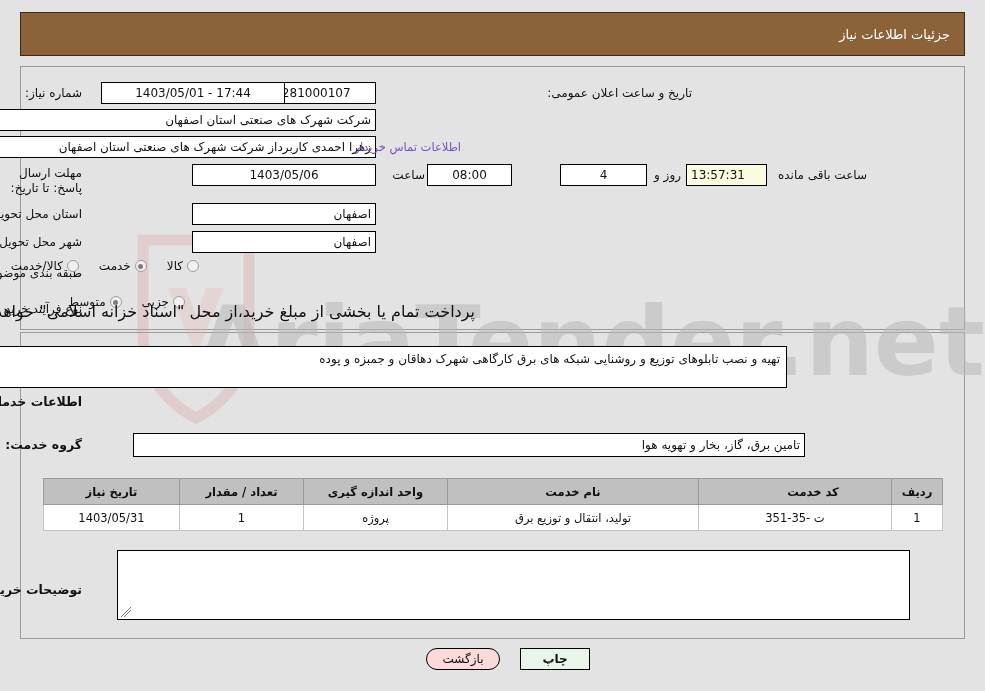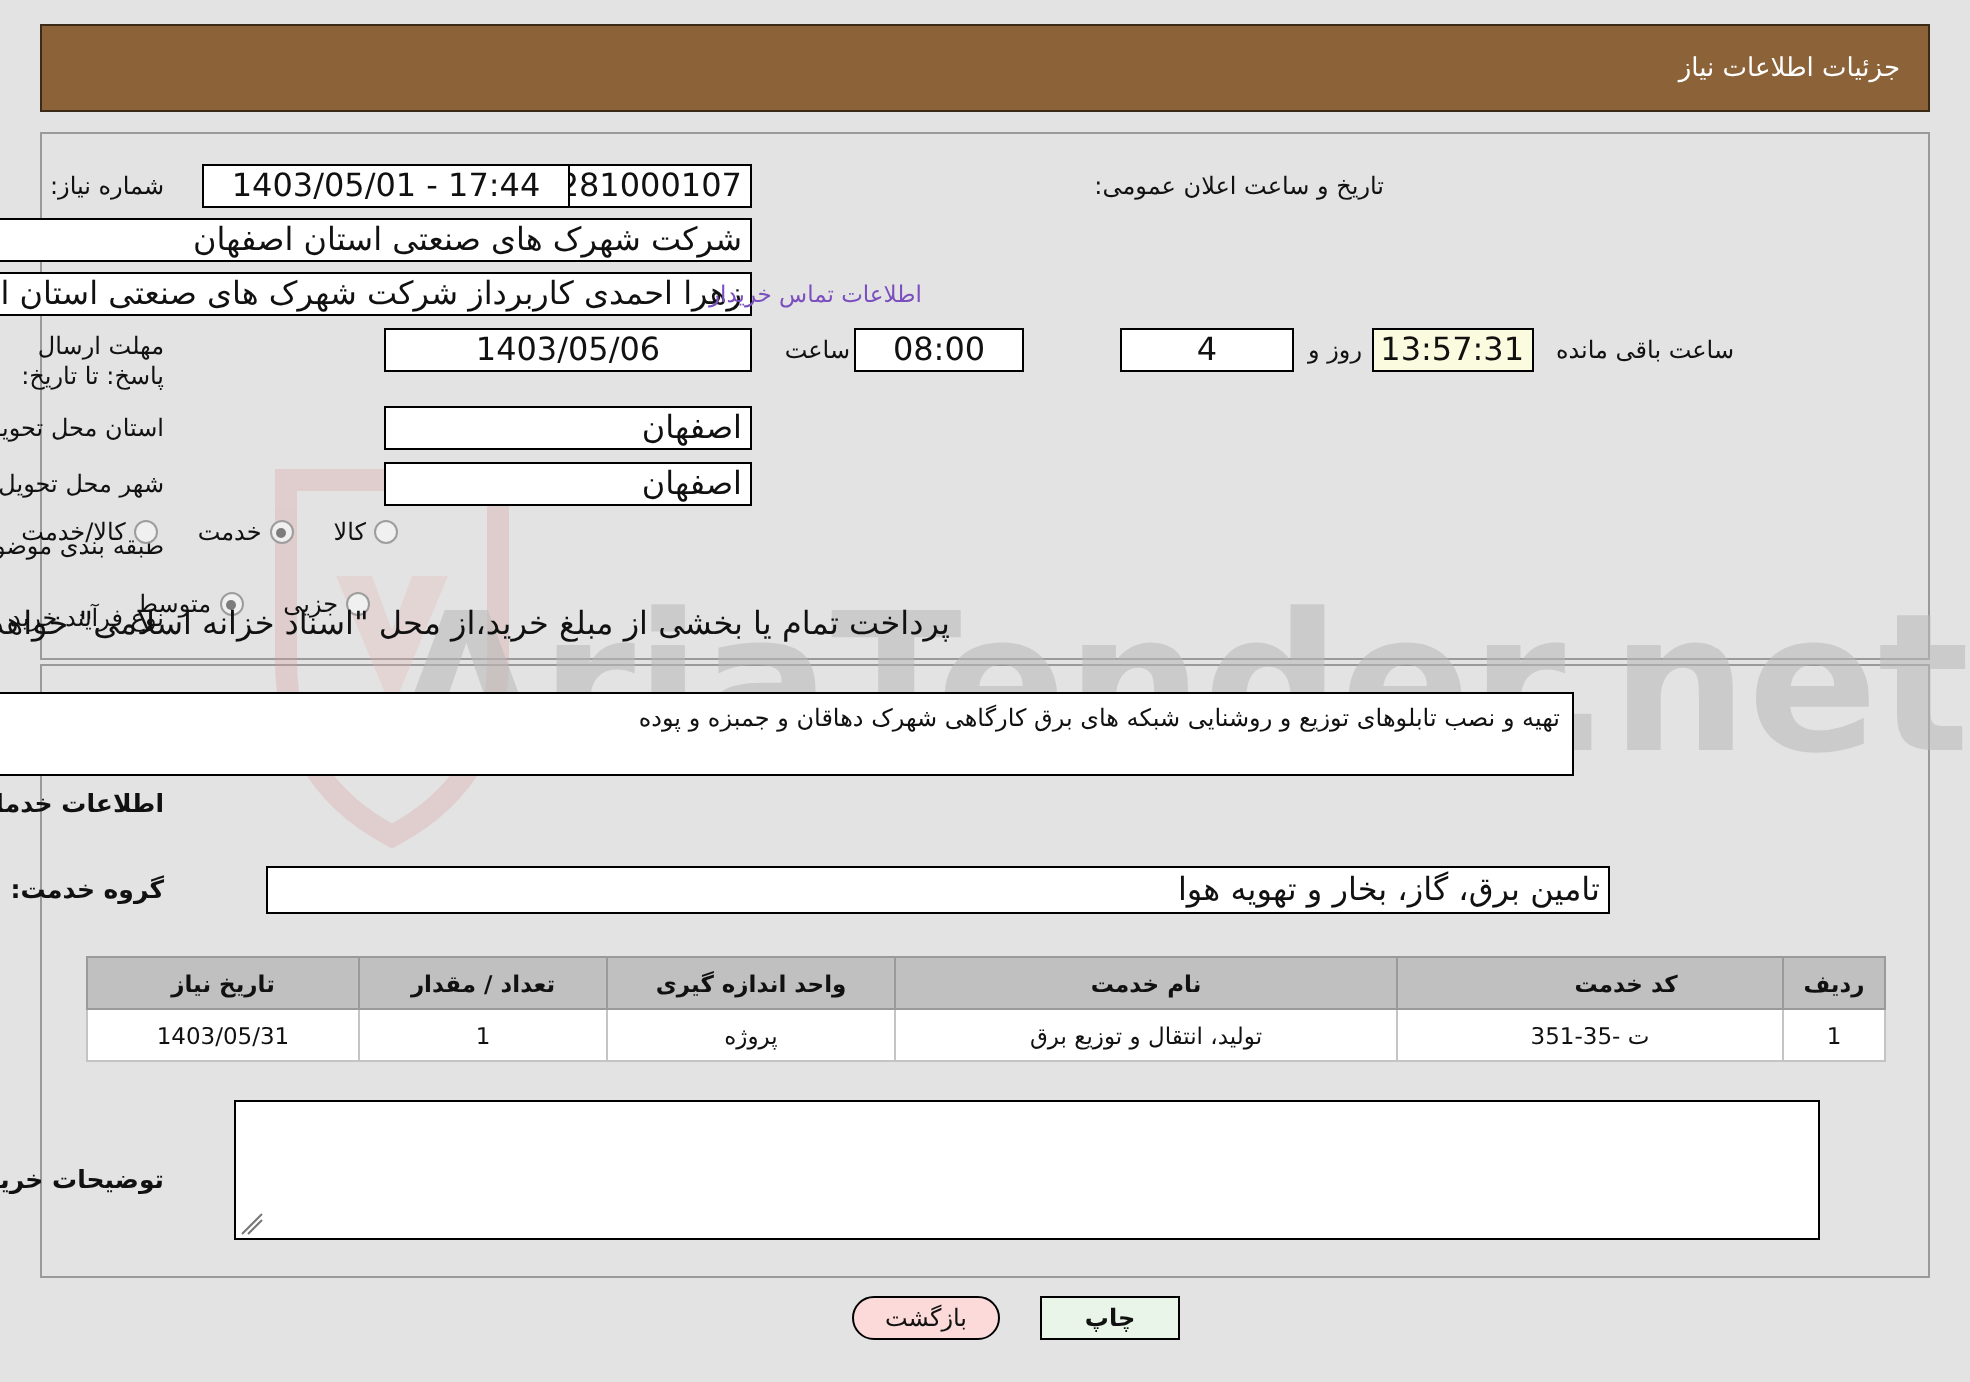--- a/index.html
+++ b/index.html
@@ -68,21 +68,21 @@
     z-index: 6;
   }
   .lbl.wrap { white-space: normal; }
 
   .fld {
     position: absolute;
     background: #ffffff;
     border: 1px solid #000000;
     box-sizing: border-box;
     height: 22px;
-    font-size: 16px;
+    font-size: 12px;
     color: #111;
     line-height: 20px;
     padding: 0 4px;
     white-space: nowrap;
     overflow: hidden;
     z-index: 6;
   }
   .fld.num { text-align: center; direction: ltr; }
   .fld.rt  { text-align: right; }
   .fld.timer { background: #fbfbe0; text-align: left; }

